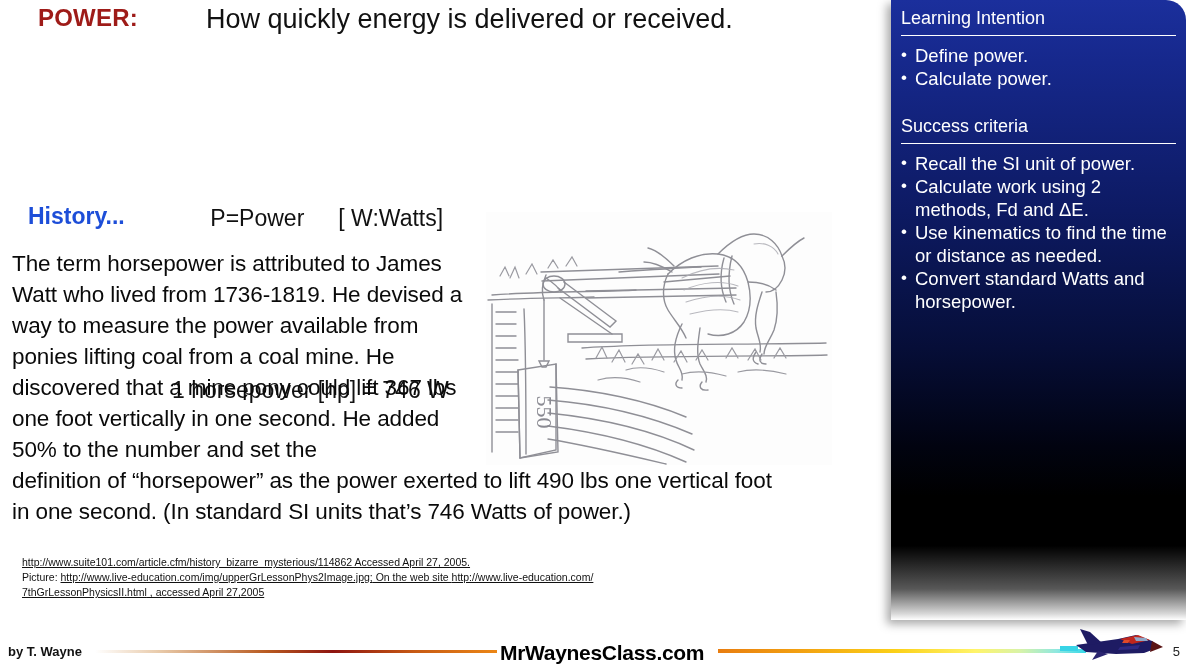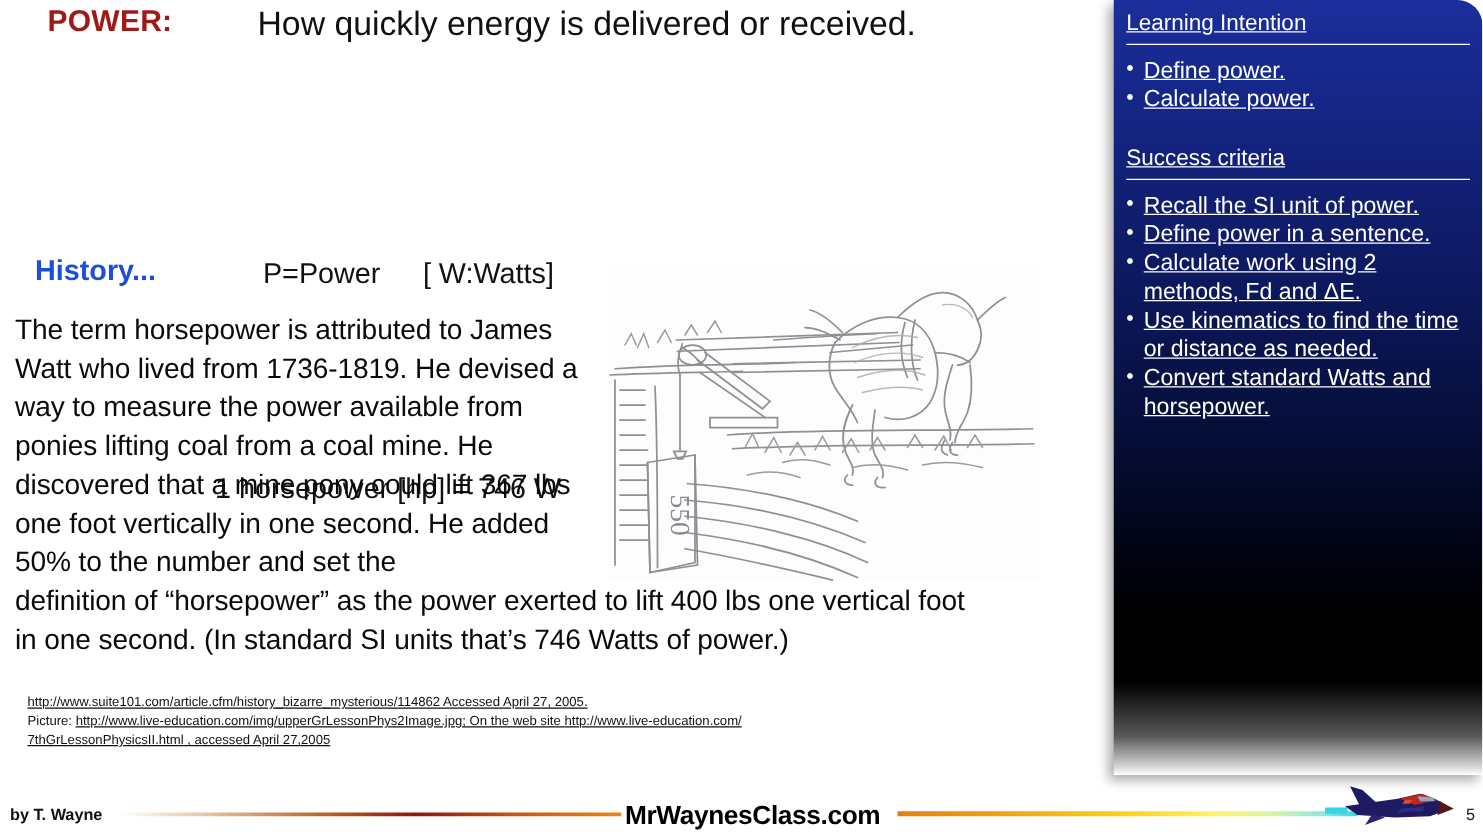--- a/index.html
+++ b/index.html
@@ -116,21 +116,21 @@
         #010310 72%,
         #000000 80%,
         #000000 88%,
         #585858 95%,
         #d8d8d8 99%,
         #ffffff 100%);
     box-shadow: -4px 4px 9px rgba(0,0,0,0.35);
     color: #ffffff;
     overflow: hidden;
   }
-  .panel-inner { padding: 8px 10px 0 10px; text-decoration: underline; }
+  .panel-inner { padding: 8px 10px 0 10px; }
   .panel-heading {
     font-size: 18px;
     color: #ffffff;
     padding-bottom: 4px;
     margin-bottom: 0px;
   }
   .panel-rule {
     height: 1px;
     background: #ffffff;
     margin: 2px 0 8px 0;
@@ -238,21 +238,21 @@
     <div id="formula-line-1">
       <span>P=Power</span><span class="gap"></span><span>[ W:Watts]</span>
     </div>
     <div id="formula-line-2">1 horsepower [hp] = 746 W</div>
   </div>
 
   <div id="history-title">History...</div>
 
   <div id="history-body">
     <span class="narrow"> The term horsepower is attributed to James Watt who lived from 1736-1819. He devised a way to measure the power available from ponies lifting coal from a coal mine. He discovered that a mine pony could lift 367 lbs one foot vertically in one second. He added 50% to the number and set the</span>
-    <span class="wide">definition of “horsepower” as the power exerted to lift 400 lbs one vertical foot in one second. (In standard SI units that’s 746 Watts of power.)</span>
+    <span class="wide">definition of “horsepower” as the power exerted to lift 490 lbs one vertical foot in one second. (In standard SI units that’s 746 Watts of power.)</span>
   </div>
 
   <div id="citations">
     <div>
       <span class="u">http://www.suite101.com/article.cfm/history_bizarre_mysterious/114862 Accessed April 27, 2005.</span>
     </div>
     <div>
       <span class="nolink">Picture: </span><span class="u">http://www.live-education.com/img/upperGrLessonPhys2Image.jpg;</span><span class="u"> On the web site </span><span class="u">http://www.live-education.com/</span>
     </div>
     <div>
@@ -369,21 +369,20 @@
         <li>Calculate power.</li>
       </ul>
 
       <div class="panel-gap"></div>
 
       <div class="panel-heading">Success criteria</div>
       <div class="panel-rule"></div>
 
       <ul class="panel-list">
         <li>Recall the SI unit of power.</li>
-        <li>Define power in a sentence.</li>
         <li>Calculate work using 2 methods, Fd and ΔE.</li>
         <li>Use kinematics to find the time or distance as needed.</li>
         <li>Convert standard Watts and horsepower.</li>
       </ul>
     </div>
   </div>
 
   <div id="footer">
     <div id="footer-author">by T. Wayne</div>
 

